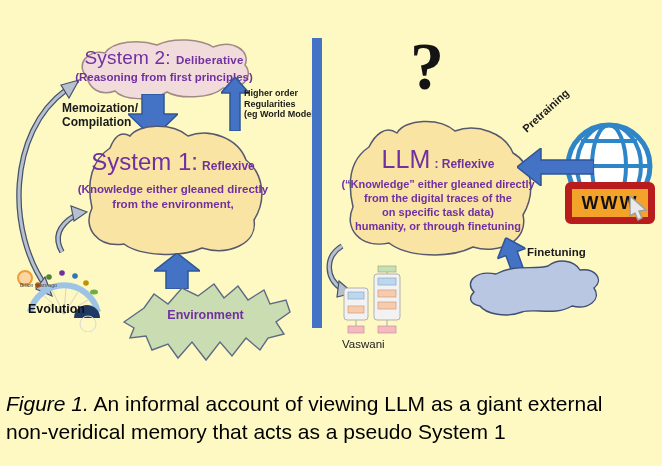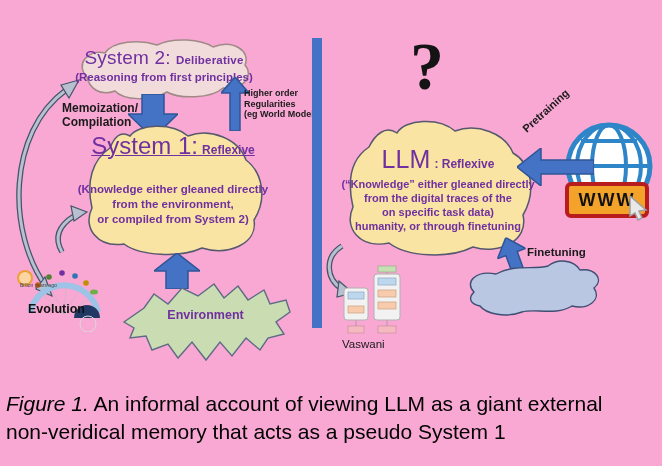--- a/index.html
+++ b/index.html
@@ -1,33 +1,33 @@
 <!DOCTYPE html>
 <html><head>
 <meta charset="utf-8">
 <style>
   html,body{margin:0;padding:0;background:#ffffff;}
   #canvas{
-    position:relative;width:662px;height:466px;background:#f9a8d4;overflow:hidden;
+    position:relative;width:662px;height:466px;background:#fef9c3;overflow:hidden;
     font-family:"Liberation Sans",sans-serif;
   }
   .abs{position:absolute;}
   .blob-text{position:absolute;width:100%;text-align:center;color:#7030a0;}
   .nosel{user-select:none;}
 
   
   #system2{left:73px;top:37px;width:182px;height:66px;}
   #system2 .title{top:10px;font-size:18px;letter-spacing:.2px;}
   #system2 .title .big{font-size:19px;}
   #system2 .title .sub{font-size:11.5px;font-weight:600;}
   #system2 .body{top:34px;font-size:11.5px;font-weight:600;}
 
   
   #system1{left:76px;top:120px;width:194px;height:140px;}
-  #system1 .title{top:12px;font-size:15px;text-decoration:underline;}
+  #system1 .title{top:28px;font-size:15px;}
   #system1 .title .big{font-size:24px;}
   #system1 .title .sub{font-size:12px;font-weight:600;}
   #system1 .body{top:62px;font-size:11.5px;font-weight:600;line-height:15px;}
 
   
   #llm{left:327px;top:113px;width:198px;height:150px;margin-left:12px;}
   #llm .title{top:32px;font-size:15px;}
   #llm .title .big{font-size:25px;}
   #llm .title .sub{font-size:12px;font-weight:600;}
   #llm .body{top:64px;font-size:11px;font-weight:600;line-height:14px;}
@@ -41,21 +41,21 @@
   #qmark{left:410px;top:32px;font-family:"Liberation Serif",serif;font-weight:700;
          font-size:68px;color:#141414;line-height:1;}
 
   #pretraining{left:524px;top:124px;font-size:11px;font-weight:600;color:#1a1a1a;
                transform:rotate(-42deg);transform-origin:left center;}
   #finetuning{left:527px;top:246px;font-size:11.5px;font-weight:600;color:#1a1a1a;}
 
   
   #globe{left:563px;top:112px;width:92px;height:110px;}
   #www-box{position:absolute;left:2px;top:70px;width:76px;height:28px;background:#f3a32a;
-           border:4px solid #b91c1c;border-radius:6px;display:flex;align-items:center;
+           border:7px solid #b91c1c;border-radius:6px;display:flex;align-items:center;
            justify-content:center;font-size:18px;font-weight:800;letter-spacing:2px;color:#111;}
   #cursor{position:absolute;left:66px;top:84px;}
 
   
   #environment{left:118px;top:278px;width:175px;height:88px;}
   #environment .label{position:absolute;left:0;top:30px;width:100%;text-align:center;
                       color:#7030a0;font-size:12.5px;font-weight:600;}
 
   
   #task-blob{left:462px;top:258px;width:142px;height:62px;}
@@ -134,21 +134,20 @@
                C 152,136 182,124 178,100 C 192,78 186,52 170,40 C 162,18 134,8 112,16
                C 96,2 62,4 54,16 C 44,10 38,18 34,28 Z" fill="#f9e4a4" stroke="#56586e" stroke-width="1.5"></path>
     </svg>
     <div class="blob-text title">
       <span class="big">System 1:</span>
       <span class="sub">Reflexive</span>
     </div>
     <div class="blob-text body">
       <div>(Knowledge either gleaned directly</div>
       <div>from the environment,</div>
-      <div>or compiled from System 2)</div>
     </div>
   </div>
 
   <div class="abs" id="evolution">
     <svg width="96" height="80" viewBox="0 0 96 80">
       <g stroke="#bbbbbb" stroke-width="0.6">
         <line x1="50" y1="62" x2="28" y2="42"></line>
           <line x1="50" y1="62" x2="38" y2="38"></line>
         <line x1="50" y1="62" x2="52" y2="36"></line>
           <line x1="50" y1="62" x2="64" y2="40"></line>

